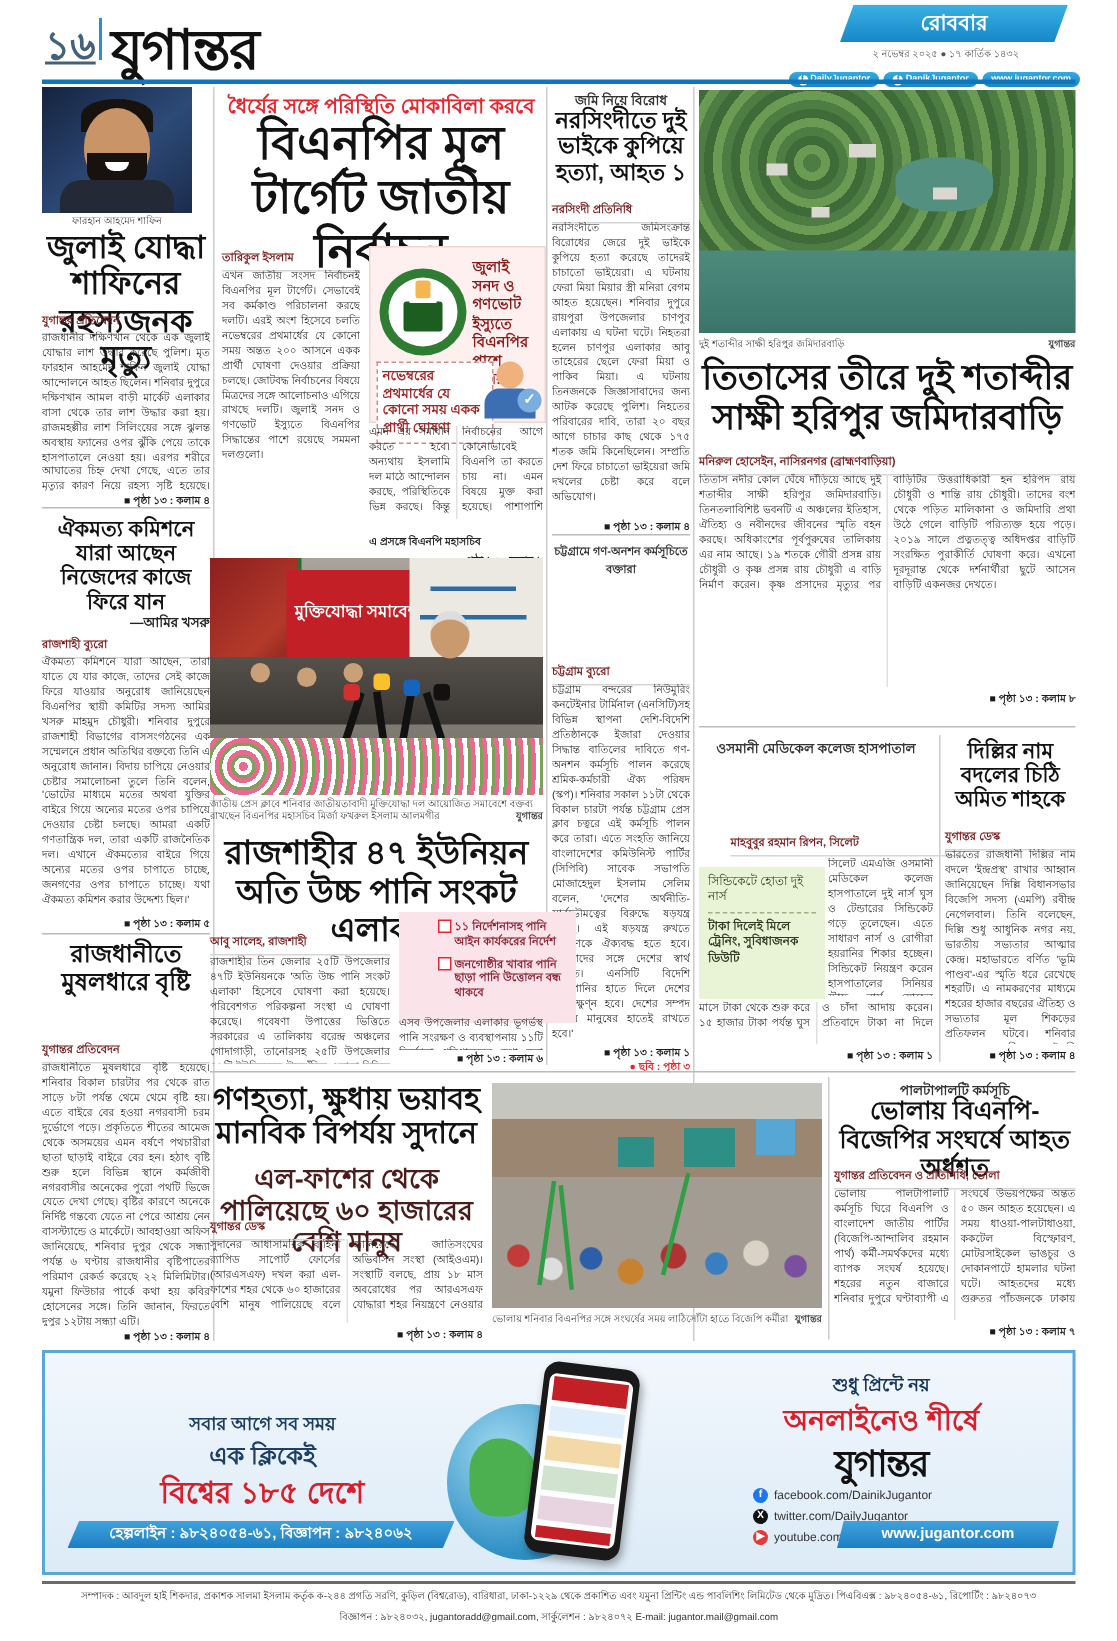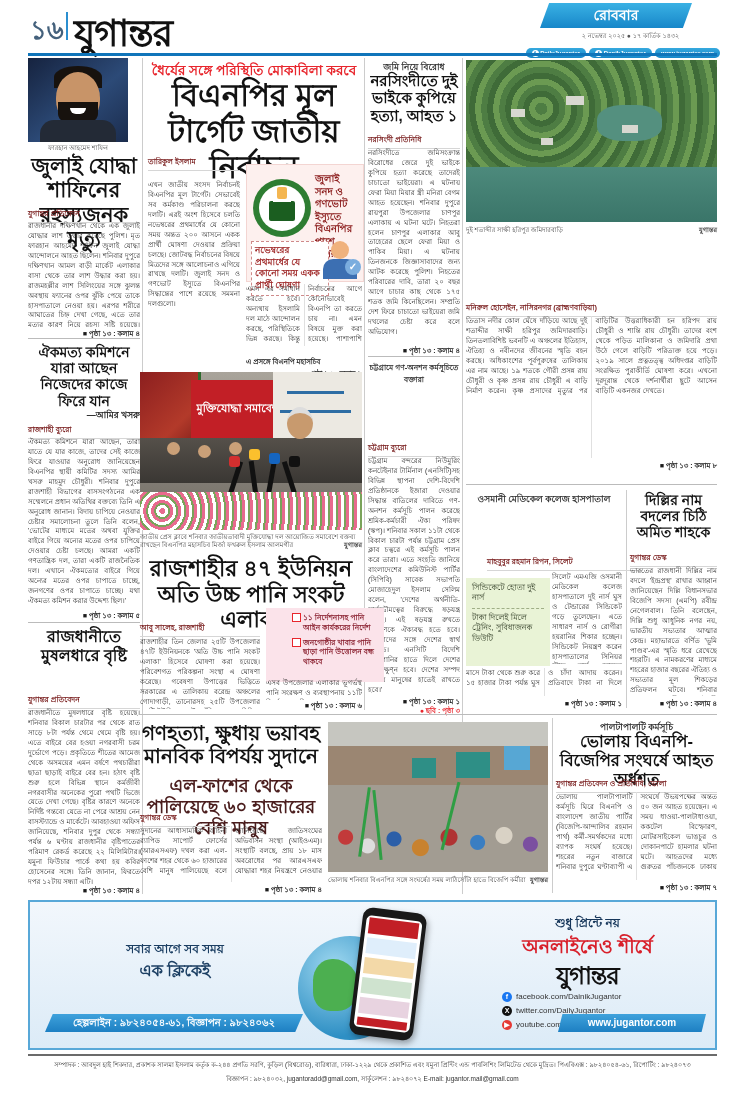--- a/index.html
+++ b/index.html
@@ -35,21 +35,21 @@
   .person-head{position:absolute;width:18px;height:18px;border-radius:50%;background:#f0b27d;}
   .person-body{position:absolute;width:34px;height:20px;border-radius:10px 10px 0 0;background:#3c6fb2;}
   .check-circle{position:absolute;width:16px;height:16px;border-radius:50%;background:#7badde;color:#fff;font-size:10px;line-height:16px;text-align:center;font-weight:bold;}
   
   .pinkbox{background:#fbe3ea;padding:5px 6px;}
   .pinkbox .item{font-size:7.5px;font-weight:bold;color:#8c2433;line-height:1.3;margin-bottom:5px;position:relative;padding-left:11px;}
   .pinkbox .sq{position:absolute;left:0;top:0;width:7px;height:7px;border:1.5px solid #e8262d;background:#fff;}
   
   .greenbox{background:#e9f3d6;padding:5px 6px;}
   .greenbox .g1{font-size:8px;font-weight:normal;color:#2f3b24;line-height:1.3;padding-bottom:4px;border-bottom:1px dashed #9fae86;margin-bottom:4px;}
-  .greenbox .g2{font-size:8px;font-weight:normal;color:#2f3b24;line-height:1.3;}
+  .greenbox .g2{font-size:8px;font-weight:bold;color:#2f3b24;line-height:1.3;}
   
   .ph{position:absolute;overflow:hidden;}
   .portrait{background:linear-gradient(140deg,#16233f,#2c4a77 55%,#1b2c4d);}
   .portrait .head{position:absolute;left:28px;top:14px;width:44px;height:52px;border-radius:50% 50% 46% 46%;background:#c89468;}
   .portrait .hair{position:absolute;left:26px;top:8px;width:48px;height:22px;border-radius:50% 50% 0 0;background:#17120e;}
   .portrait .beard{position:absolute;left:30px;top:44px;width:40px;height:24px;border-radius:0 0 50% 50%;background:#17120e;}
   .portrait .mouth{position:absolute;left:42px;top:50px;width:16px;height:6px;border-radius:0 0 8px 8px;background:#fff;}
   .portrait .shirt{position:absolute;left:12px;top:62px;width:76px;height:22px;border-radius:14px 14px 0 0;background:#232a36;}
   .press{background:linear-gradient(#a9a49b,#6f6a62);}
   .press .poster{position:absolute;left:0;top:0;width:26%;height:58%;background:linear-gradient(135deg,#8c1f1f,#b33a2a 60%,#6b1414);border-right:3px solid #2e6b2e;}
@@ -83,25 +83,25 @@
   .phone .row{position:absolute;left:3px;right:3px;height:16px;}
   .soc-row{font-size:8px;color:#333;line-height:14px;white-space:nowrap;}
   .soc-ic{display:inline-block;width:10px;height:10px;border-radius:50%;color:#fff;font-size:7px;line-height:10px;text-align:center;font-weight:bold;margin-right:4px;vertical-align:middle;}
   .footer-txt{font-size:6.5px;color:#333;text-align:center;line-height:1.5;}
 </style>
 </head>
 <body>
 
 <div class="page">
 
-  <div class="abs pagenum" style="left:30px;top:10px;">১৬</div>
+  <div class="abs pagenum" style="left:30px;top:10px;text-decoration:underline;">১৬</div>
   <div class="abs" style="left:66px;top:12px;width:2px;height:28px;background:#2b8fd0;"></div>
   <div class="abs masthead-logo" style="left:74px;top:4px;">যুগান্তর</div>
 
-  <div class="abs ribbon" style="left:540px;top:3px;width:152px;height:25px;">রোববার</div>
+  <div class="abs ribbon" style="left:560px;top:3px;width:152px;height:25px;">রোববার</div>
   <div class="abs" style="left:548px;top:31px;width:165px;font-size:6.5px;color:#555;text-align:center;">২ নভেম্বর ২০২৫ ● ১৭ কার্তিক ১৪৩২</div>
   <div class="abs" style="left:520px;top:41px;width:200px;text-align:right;">
     <span class="badge"><span class="bicon">f</span> <span>DailyJugantor</span></span><span class="badge"><span class="bicon">f</span> <span>DanikJugantor</span></span><span class="badge"><span>www.jugantor.com</span></span>
   </div>
   <div class="toprule" style="left:28px;top:53px;width:689px;height:3px;"></div>
 
   <div class="vline" style="left:142px;top:58px;height:836px;"></div>
   <div class="vline" style="left:364px;top:58px;height:652px;"></div>
   <div class="vline" style="left:462px;top:58px;height:836px;"></div>
   <div class="vline" style="left:626px;top:490px;height:218px;"></div>
@@ -130,21 +130,21 @@
 
   <div class="hline" style="left:28px;top:622px;width:112px;"></div>
 
   <div class="abs hl" style="left:28px;top:628px;width:112px;font-size:16px;">রাজধানীতে মুষলধারে বৃষ্টি</div>
   <div class="abs byline" style="left:28px;top:694px;width:112px;">যুগান্তর প্রতিবেদন</div>
   <div class="abs body-txt" style="left:28px;top:708px;width:112px;height:176px;">রাজধানীতে মুষলধারে বৃষ্টি হয়েছে। শনিবার বিকাল চারটার পর থেকে রাত সাড়ে ৮টা পর্যন্ত থেমে থেমে বৃষ্টি হয়। এতে বাইরে বের হওয়া নগরবাসী চরম দুর্ভোগে পড়ে। প্রকৃতিতে শীতের আমেজ থেকে অসময়ের এমন বর্ষণে পথচারীরা ছাতা ছাড়াই বাইরে বের হন। হঠাৎ বৃষ্টি শুরু হলে বিভিন্ন স্থানে কর্মজীবী নগরবাসীর অনেকের পুরো পথটি ভিজে যেতে দেখা গেছে। বৃষ্টির কারণে অনেকে নির্দিষ্ট গন্তব্যে যেতে না পেরে আশ্রয় নেন বাসস্ট্যান্ডে ও মার্কেটে। আবহাওয়া অফিস জানিয়েছে, শনিবার দুপুর থেকে সন্ধ্যা পর্যন্ত ৬ ঘণ্টায় রাজধানীর বৃষ্টিপাতের পরিমাণ রেকর্ড করেছে ২২ মিলিমিটার। যমুনা ফিউচার পার্কে কথা হয় কবির হোসেনের সঙ্গে। তিনি জানান, ফিরতে দুপুর ১২টায় সন্ধ্যা এটি।</div>
   <div class="abs pageref" style="left:28px;top:885px;width:112px;">■ পৃষ্ঠা ১৩ : কলাম ৪</div>
 
   <div class="abs kicker" style="left:148px;top:60px;width:212px;font-size:13.5px;">ধৈর্যের সঙ্গে পরিস্থিতি মোকাবিলা করবে</div>
   <div class="abs hl" style="left:146px;top:78px;width:216px;font-size:31px;">বিএনপির মূল টার্গেট জাতীয় নির্বাচন</div>
-  <div class="abs byline" style="left:148px;top:156px;width:92px;">তারিকুল ইসলাম</div>
+  <div class="abs byline" style="left:148px;top:166px;width:92px;">তারিকুল ইসলাম</div>
   <div class="abs body-txt" style="left:148px;top:180px;width:92px;height:188px;">এখন জাতীয় সংসদ নির্বাচনই বিএনপির মূল টার্গেট। সেভাবেই সব কর্মকাণ্ড পরিচালনা করছে দলটি। এরই অংশ হিসেবে চলতি নভেম্বরের প্রথমার্ধের যে কোনো সময় অন্তত ২০০ আসনে একক প্রার্থী ঘোষণা দেওয়ার প্রক্রিয়া চলছে। জোটবদ্ধ নির্বাচনের বিষয়ে মিত্রদের সঙ্গে আলোচনাও এগিয়ে রাখছে দলটি। জুলাই সনদ ও গণভোট ইস্যুতে বিএনপির সিদ্ধান্তের পাশে রয়েছে সমমনা দলগুলো।</div>
 
   <div class="abs infobox" style="left:246px;top:164px;width:116px;height:116px;">
     <div class="ibox-circle">
       <div class="inner"></div>
       <div class="hand"></div>
       <div class="ballot"></div>
       <div class="slot"></div>
     </div>
     <div class="abs ibox-l1" style="left:68px;top:8px;width:44px;">জুলাই সনদ ও গণভোট ইস্যুতে বিএনপির পাশে মিত্ররা</div>
@@ -214,20 +214,21 @@
     <div class="bld" style="left:18%;top:30%;width:14px;height:8px;"></div>
     <div class="bld" style="left:40%;top:22%;width:18px;height:9px;"></div>
     <div class="bld" style="left:30%;top:48%;width:12px;height:7px;"></div>
     <div class="bld" style="left:62%;top:40%;width:16px;height:8px;"></div>
     <div class="water"></div>
   </div>
   <div class="abs cap" style="left:466px;top:226px;width:251px;">
     <span>দুই শতাব্দীর সাক্ষী হরিপুর জমিদারবাড়ি</span>
     <span style="float:right;font-weight:bold;">যুগান্তর</span>
   </div>
+  <div class="abs hl" style="left:466px;top:238px;width:251px;font-size:23px;">তিতাসের তীরে দুই শতাব্দীর সাক্ষী হরিপুর জমিদারবাড়ি</div>
   <div class="abs byline" style="left:466px;top:302px;width:251px;">মনিরুল হোসেইন, নাসিরনগর (ব্রাহ্মণবাড়িয়া)</div>
   <div class="abs body-txt cols2" style="left:466px;top:316px;width:251px;height:142px;">তিতাস নদীর কোল ঘেঁষে দাঁড়িয়ে আছে দুই শতাব্দীর সাক্ষী হরিপুর জমিদারবাড়ি। তিনতলাবিশিষ্ট ভবনটি এ অঞ্চলের ইতিহাস, ঐতিহ্য ও নবীনদের জীবনের স্মৃতি বহন করছে। অধিকাংশের পূর্বপুরুষের তালিকায় এর নাম আছে। ১৯ শতকে গৌরী প্রসন্ন রায় চৌধুরী ও কৃষ্ণ প্রসন্ন রায় চৌধুরী এ বাড়ি নির্মাণ করেন। কৃষ্ণ প্রসাদের মৃত্যুর পর বাড়িটির উত্তরাধিকারী হন হরিপদ রায় চৌধুরী ও শান্তি রায় চৌধুরী। তাদের বংশ থেকে পড়িত মালিকানা ও জমিদারি প্রথা উঠে গেলে বাড়িটি পরিত্যক্ত হয়ে পড়ে। ২০১৯ সালে প্রত্নতত্ত্ব অধিদপ্তর বাড়িটি সংরক্ষিত পুরাকীর্তি ঘোষণা করে। এখনো দূরদূরান্ত থেকে দর্শনার্থীরা ছুটে আসেন বাড়িটি একনজর দেখতে।</div>
   <div class="abs pageref" style="left:466px;top:460px;width:251px;">■ পৃষ্ঠা ১৩ : কলাম ৮</div>
 
   <div class="hline" style="left:466px;top:484px;width:251px;"></div>
 
   <div class="abs kicker-dark" style="left:466px;top:492px;width:156px;font-size:9px;">ওসমানী মেডিকেল কলেজ হাসপাতাল</div>
   <div class="abs byline" style="left:466px;top:556px;width:156px;margin-left:21px;">মাহবুবুর রহমান রিপন, সিলেট</div>
   <div class="abs greenbox" style="left:466px;top:578px;width:72px;height:78px;">
     <div class="g1">সিন্ডিকেটে হোতা দুই নার্স</div>
@@ -266,20 +267,21 @@
 
   <div class="abs kicker-dark" style="left:556px;top:720px;width:161px;font-size:9px;">পালটাপালটি কর্মসূচি</div>
   <div class="abs hl" style="left:556px;top:732px;width:161px;font-size:16.5px;">ভোলায় বিএনপি-বিজেপির সংঘর্ষে আহত অর্ধশত</div>
   <div class="abs byline" style="left:556px;top:778px;width:161px;">যুগান্তর প্রতিবেদন ও প্রতিনিধি, ভোলা</div>
   <div class="abs body-txt cols2" style="left:556px;top:792px;width:161px;height:88px;">ভোলায় পালটাপালটি কর্মসূচি ঘিরে বিএনপি ও বাংলাদেশ জাতীয় পার্টির (বিজেপি-আন্দালিব রহমান পার্থ) কর্মী-সমর্থকদের মধ্যে ব্যাপক সংঘর্ষ হয়েছে। শহরের নতুন বাজারে শনিবার দুপুরে ঘণ্টাব্যাপী এ সংঘর্ষে উভয়পক্ষের অন্তত ৫০ জন আহত হয়েছেন। এ সময় ধাওয়া-পালটাধাওয়া, ককটেল বিস্ফোরণ, মোটরসাইকেল ভাঙচুর ও দোকানপাটে হামলার ঘটনা ঘটে। আহতদের মধ্যে গুরুতর পাঁচজনকে ঢাকায় পাঠানো হয়েছে। পরিস্থিতি নিয়ন্ত্রণে অতিরিক্ত পুলিশ মোতায়েন করা হয়েছে। প্রত্যক্ষদর্শী সূত্রে জানা যায়, সকাল থেকে জেলা বিএনপির নেতাকর্মীরা কার্যালয়ের সামনে পালটাপালটি কর্মসূচি ঘোষণা করে। অপরদিকে কার্যালয়ের সামনে</div>
   <div class="abs pageref" style="left:556px;top:882px;width:161px;">■ পৃষ্ঠা ১৩ : কলাম ৭</div>
 
   <div class="abs adpanel" style="left:28px;top:900px;width:685px;height:146px;">
     <div class="abs" style="left:35px;top:56px;width:220px;text-align:center;font-size:16px;font-weight:bold;color:#1c3f63;">এক ক্লিকেই</div>
     <div class="abs" style="left:35px;top:38px;width:220px;text-align:center;font-size:12px;font-weight:bold;color:#1c3f63;">সবার আগে সব সময়</div>
+    <div class="abs" style="left:35px;top:78px;width:220px;text-align:center;font-size:20px;font-weight:bold;color:#d81f2a;">বিশ্বের ১৮৫ দেশে</div>
     <div class="abs ad-blue-box" style="left:15px;top:112px;width:258px;height:18px;line-height:18px;">হেল্পলাইন : ৯৮২৪০৫৪-৬১, বিজ্ঞাপন : ৯৮২৪০৬২</div>
 
     <div class="abs globe" style="left:268px;top:34px;width:104px;height:104px;">
       <div class="land"></div>
       <div class="land2"></div>
     </div>
     <div class="abs phone" style="left:326px;top:8px;width:64px;height:128px;">
       <div class="scr">
         <div class="row" style="top:2px;background:#c21f26;"></div>
         <div class="row" style="top:22px;background:#dfeefb;"></div>

